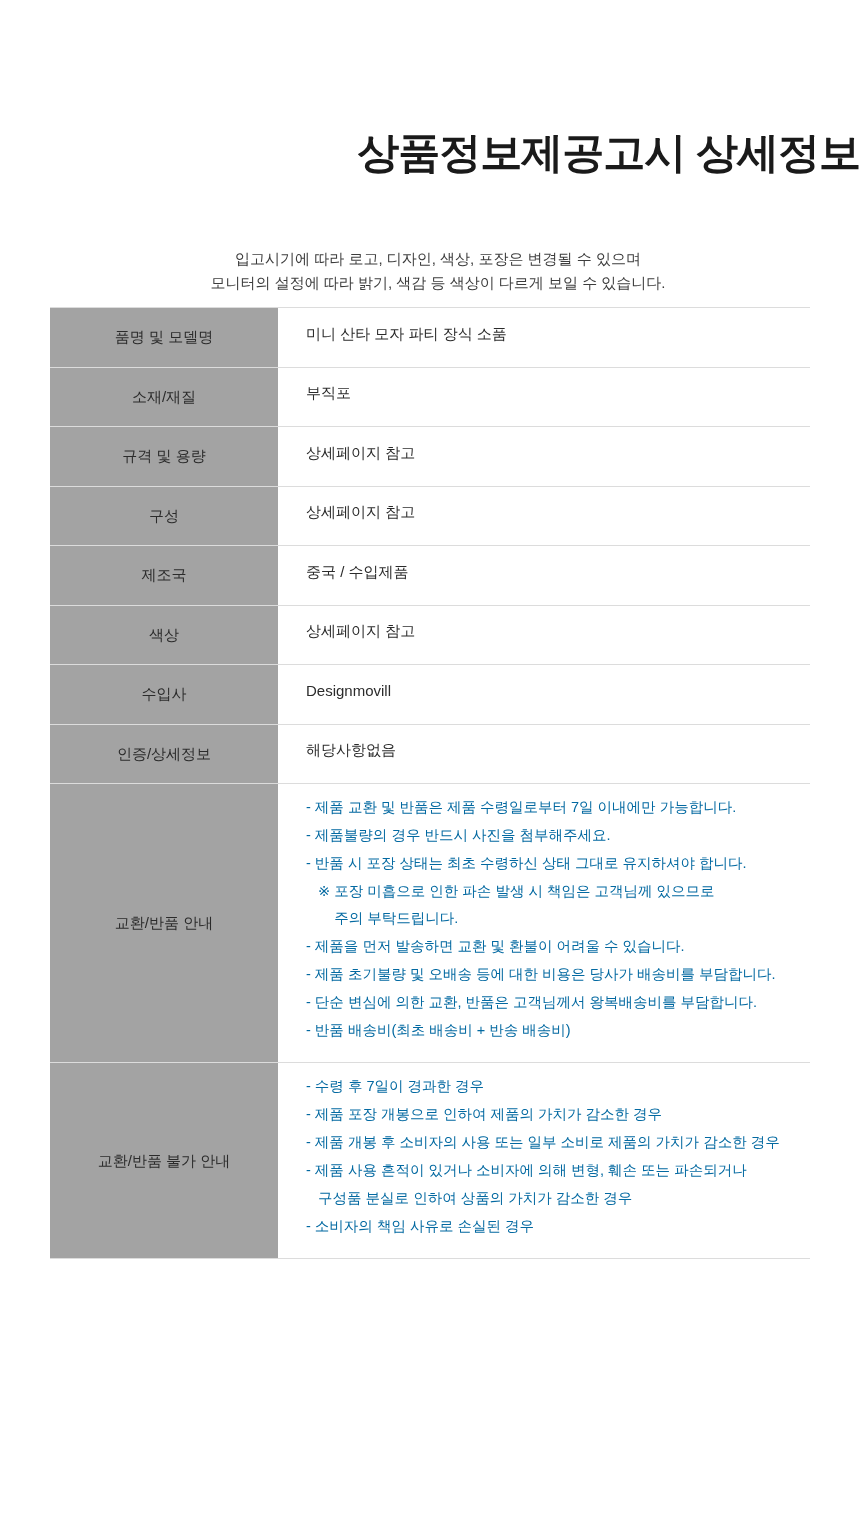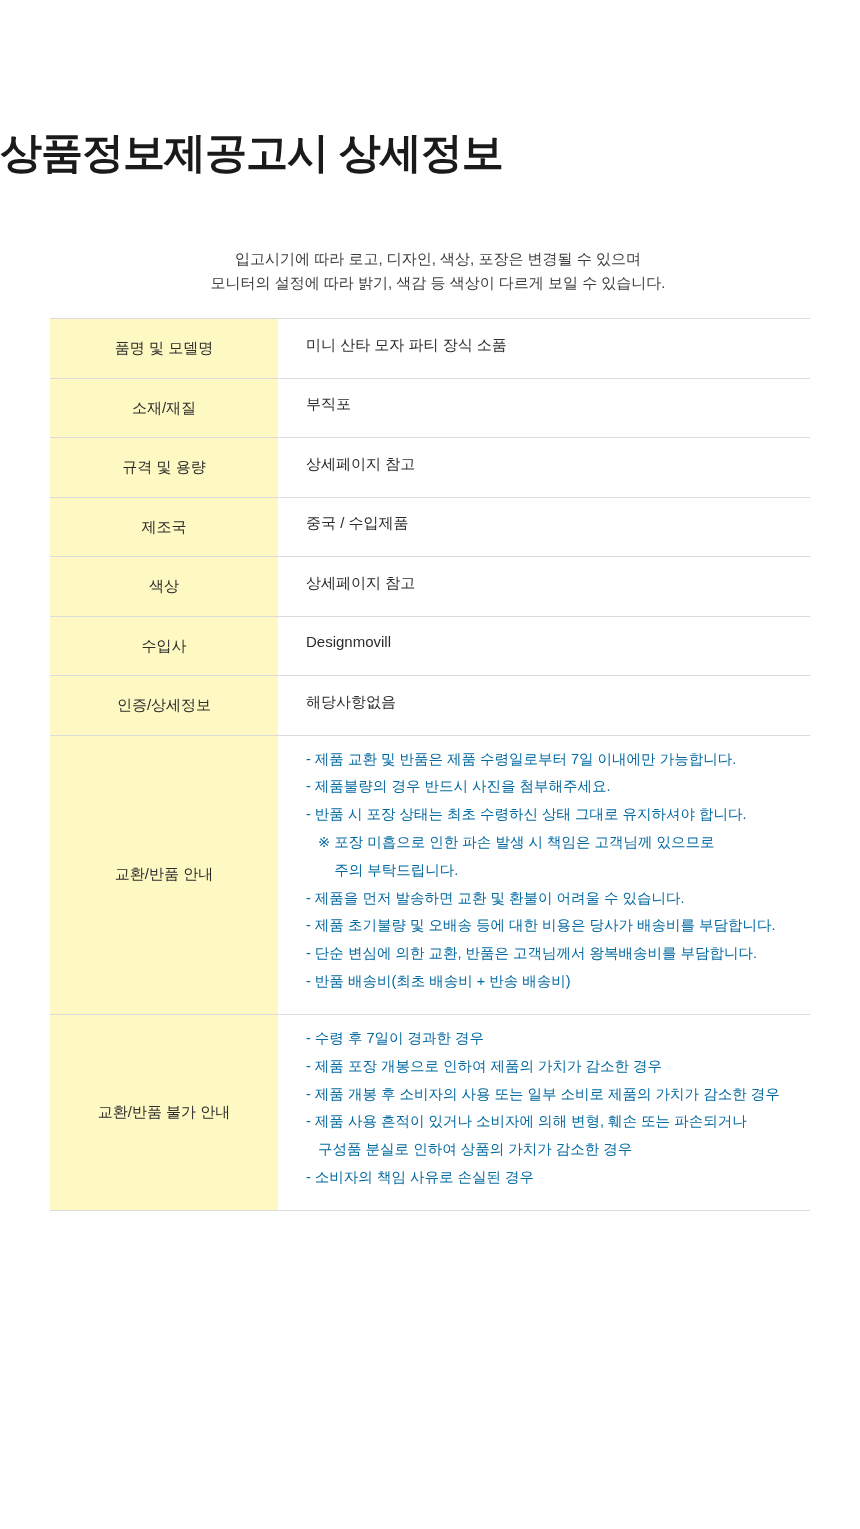--- a/index.html
+++ b/index.html
@@ -13,52 +13,52 @@
     font-family: "Liberation Sans", "DejaVu Sans", sans-serif;
     color: #222222;
     -webkit-font-smoothing: antialiased;
   }
   .page {
     width: 860px;
     box-sizing: border-box;
     padding: 0;
   }
   .title {
-    text-align: left;
+    text-align: right;
     font-size: 42px;
     font-weight: bold;
     letter-spacing: -1px;
     color: #1a1a1a;
     padding-top: 100px;
     line-height: 1.2;
   }
   .notice {
     text-align: center;
     font-size: 15px;
     color: #3c3c3c;
     line-height: 1.65;
     margin-top: 68px;
-    margin-bottom: 22px;
+    margin-bottom: 11px;
     padding-left: 16px;
   }
   table.spec {
     width: 760px;
     margin: 0 auto;
     border-collapse: collapse;
     table-layout: fixed;
   }
   table.spec tr {
     border-top: 1px solid #dcdcdc;
   }
   table.spec tr:last-child {
     border-bottom: 1px solid #dcdcdc;
   }
   table.spec th {
     width: 212px;
-    background: #fef9c3;
+    background: #a3a3a3;
     font-weight: normal;
     font-size: 15px;
     color: #2b2b2b;
     text-align: center;
     vertical-align: middle;
     padding: 18px 8px;
     line-height: 1.5;
     margin-top: 9px;
   }
   table.spec td {
@@ -101,20 +101,24 @@
       </tr>
       <tr>
         <th>소재/재질</th>
         <td>부직포</td>
       </tr>
       <tr>
         <th>규격 및 용량</th>
         <td>상세페이지 참고</td>
       </tr>
       <tr>
+        <th>구성</th>
+        <td>상세페이지 참고</td>
+      </tr>
+      <tr>
         <th>제조국</th>
         <td>중국 / 수입제품</td>
       </tr>
       <tr>
         <th>색상</th>
         <td>상세페이지 참고</td>
       </tr>
       <tr>
         <th>수입사</th>
         <td>Designmovill</td>

